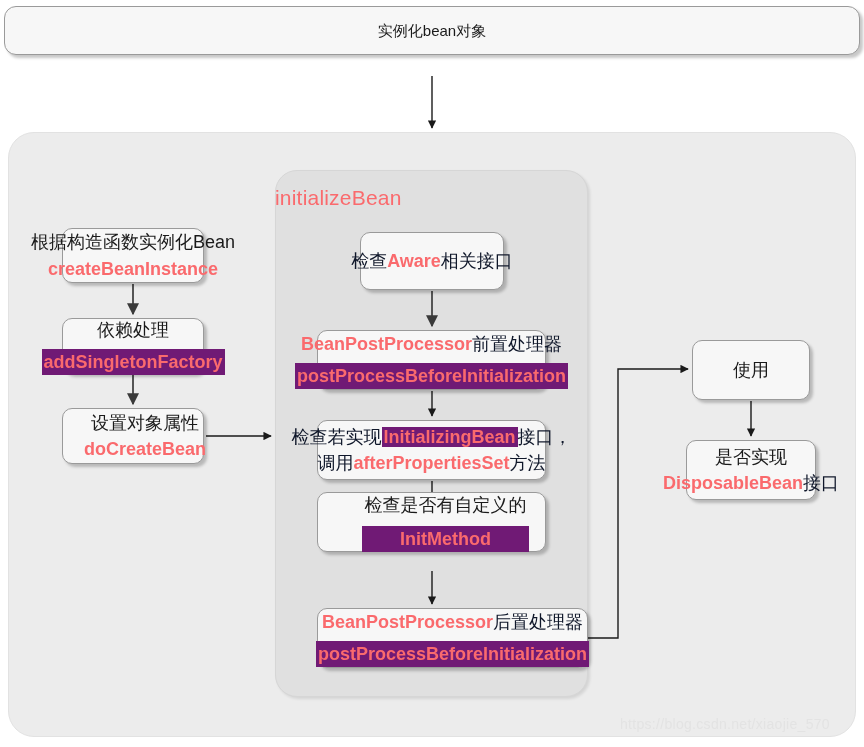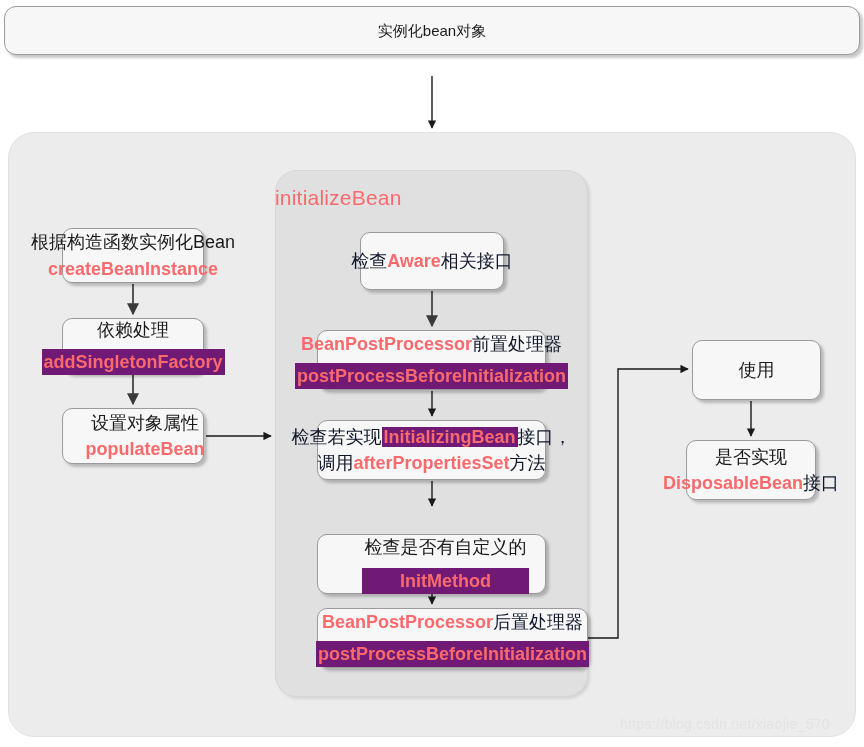--- a/index.html
+++ b/index.html
@@ -89,24 +89,24 @@
   #node-top .l1 { font-size: 15px; color: #1a1a1a; }
   #node-top .l2 { font-size: 17px; margin-top: 2px; }
 
   #node-create-bean-instance { left: 62px; top: 228px; width: 142px; height: 55px; }
   #node-add-singleton-factory { left: 62px; top: 318px; width: 142px; height: 56px; }
   #node-populate-bean { left: 62px; top: 408px; width: 142px; height: 56px; padding-left: 24px; }
 
   #node-check-aware { left: 360px; top: 232px; width: 144px; height: 58px; }
   #node-bpp-before { left: 317px; top: 330px; width: 229px; height: 60px; }
   #node-initializing-bean { left: 317px; top: 420px; width: 229px; height: 60px; }
-  #node-init-method { left: 317px; top: 534px; width: 229px; height: 60px; padding-left: 28px; }
+  #node-init-method { left: 317px; top: 492px; width: 229px; height: 60px; padding-left: 28px; }
   #node-bpp-after { left: 317px; top: 608px; width: 271px; height: 60px; }
 
-  #node-use { left: 692px; top: 340px; width: 129px; height: 60px; }
+  #node-use { left: 692px; top: 340px; width: 118px; height: 60px; }
   #node-disposable-bean { left: 686px; top: 440px; width: 130px; height: 60px; }
 
   #node-bpp-before .l1,
   #node-bpp-after .l1 { margin-bottom: 6px; }
   #node-init-method .l2 { margin-top: 7px; }
   #node-add-singleton-factory .l2 { margin-top: 6px; }
 
   
   #wires {
     position: absolute;
@@ -172,21 +172,21 @@
     <span class="ln red">createBeanInstance</span>
   </div>
 
   <div class="node" id="node-add-singleton-factory">
     <span class="ln">依赖处理</span>
     <span class="ln l2 redhl">addSingletonFactory</span>
   </div>
 
   <div class="node" id="node-populate-bean">
     <span class="ln">设置对象属性</span>
-    <span class="ln red">populateBean</span>
+    <span class="ln red">doCreateBean</span>
   </div>
 
   <div class="node" id="node-check-aware">
     <span class="ln"><span class="blk">检查</span><span class="red">Aware</span><span class="blk">相关接口</span></span>
   </div>
 
   <div class="node" id="node-bpp-before">
     <span class="ln l1"><span class="red">BeanPostProcessor</span><span class="blk">前置处理器</span></span>
     <span class="ln redhl">postProcessBeforeInitialization</span>
   </div>

